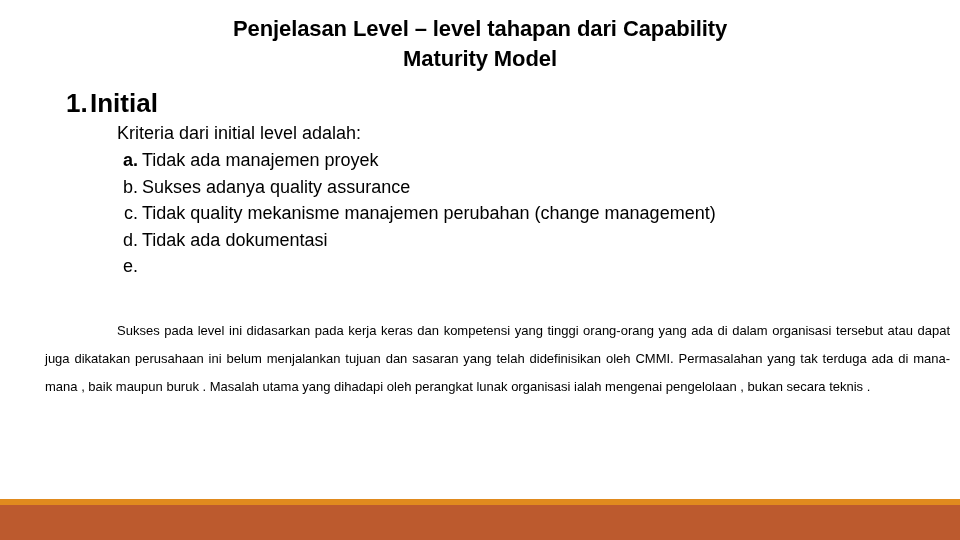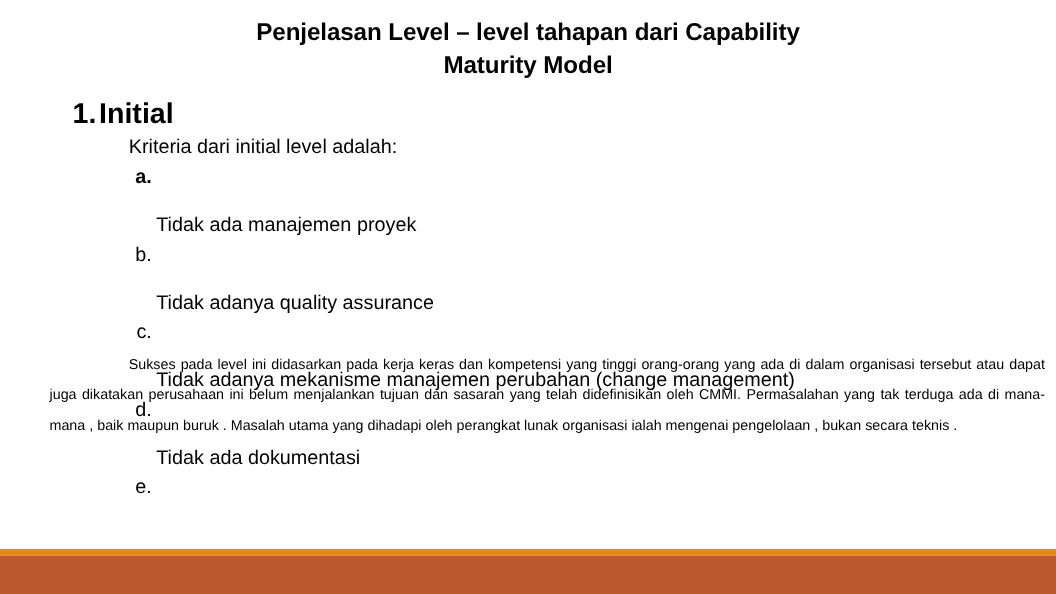--- a/index.html
+++ b/index.html
@@ -82,21 +82,20 @@
     width: 42px;
     text-align: right;
     padding-right: 4px;
     box-sizing: border-box;
   }
   .sub-item .marker.bold {
     font-weight: bold;
   }
   .sub-item .sub-text {
     flex: 1 1 auto;
-    margin-top: 44px;
   }
   .sub-item.wrap .sub-text {
     padding-left: 6px;
     text-indent: 0;
   }
   .sub-item.wrap .cont {
     display: block;
     padding-left: 58px;
   }
 
@@ -149,26 +148,26 @@
 
   <div class="sub-list">
 
     <div class="sub-item">
       <span class="marker bold">a.</span>
       <span class="sub-text">Tidak ada manajemen proyek</span>
     </div>
 
     <div class="sub-item">
       <span class="marker">b.</span>
-      <span class="sub-text">Tidak adanya quality assurance</span>
+      <span class="sub-text">Sukses adanya quality assurance</span>
     </div>
 
     <div class="sub-item">
       <span class="marker">c.</span>
-      <span class="sub-text">Tidak adanya mekanisme manajemen perubahan (change management)</span>
+      <span class="sub-text">Tidak quality mekanisme manajemen perubahan (change management)</span>
     </div>
 
     <div class="sub-item">
       <span class="marker">d.</span>
       <span class="sub-text">Tidak ada dokumentasi</span>
     </div>
 
     <div class="sub-item wrap">
       <span class="marker">e.</span>
       <span class="sub-text">

